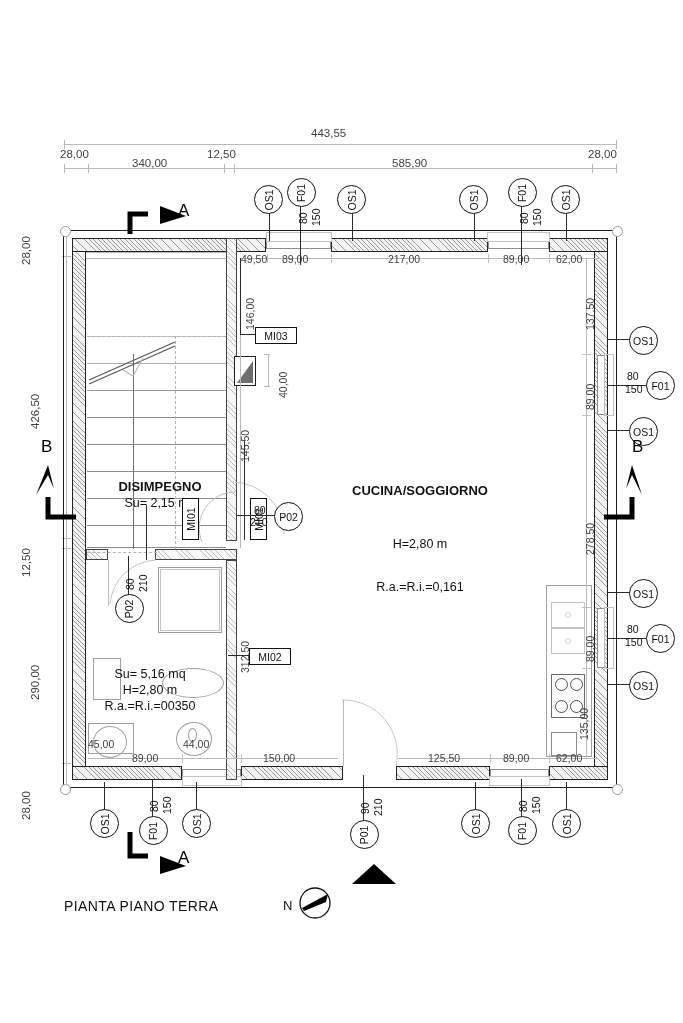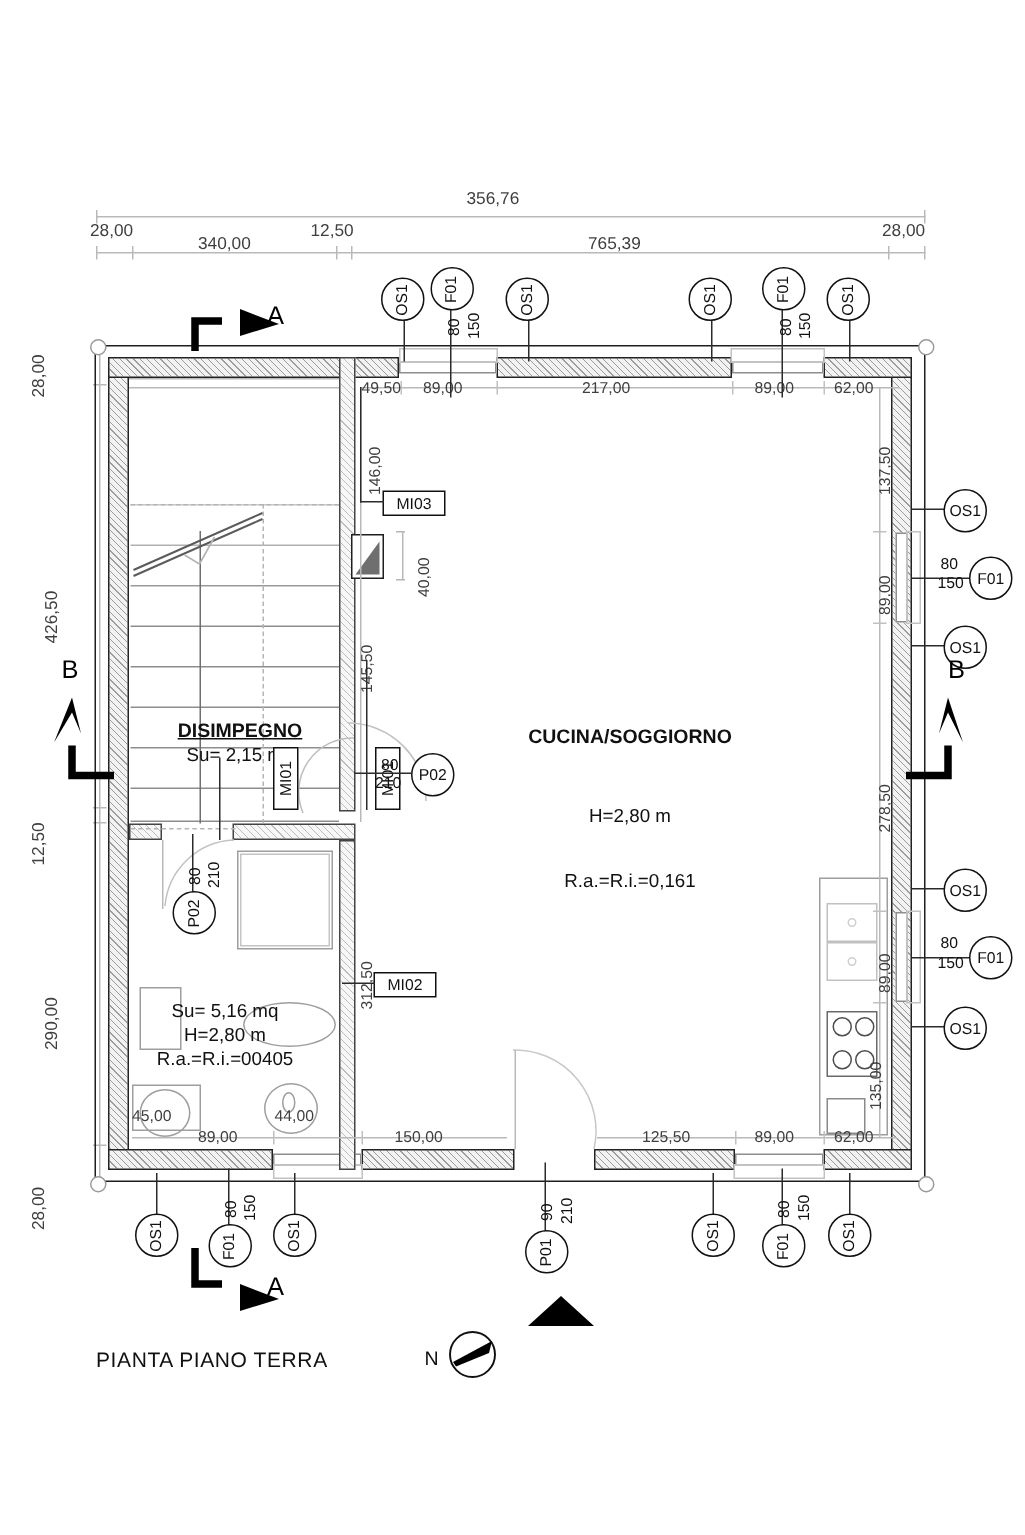--- a/index.html
+++ b/index.html
@@ -101,34 +101,34 @@
   .nocursor{pointer-events:none;}
 </style>
 </head>
 <body>
 
 <div id="plan">
 
   <div class="hline lt" style="left:64px;top:144px;width:553px;"></div>
   <div class="tick" style="left:64px;top:140px;background:#b9b9b9;"></div>
   <div class="tick" style="left:616px;top:140px;background:#b9b9b9;"></div>
-  <div class="dimtxt" style="left:311px;top:127px;">356,76</div>
+  <div class="dimtxt" style="left:311px;top:127px;">443,55</div>
 
   <div class="hline lt" style="left:64px;top:168px;width:553px;"></div>
   <div class="tick" style="left:64px;top:164px;background:#b9b9b9;"></div>
   <div class="tick" style="left:88px;top:164px;background:#b9b9b9;"></div>
   <div class="tick" style="left:224px;top:164px;background:#b9b9b9;"></div>
   <div class="tick" style="left:234px;top:164px;background:#b9b9b9;"></div>
   <div class="tick" style="left:592px;top:164px;background:#b9b9b9;"></div>
   <div class="tick" style="left:616px;top:164px;background:#b9b9b9;"></div>
 
   <div class="dimtxt" style="left:60px;top:148px;">28,00</div>
   <div class="dimtxt" style="left:132px;top:157px;">340,00</div>
   <div class="dimtxt" style="left:207px;top:148px;">12,50</div>
-  <div class="dimtxt" style="left:392px;top:157px;">765,39</div>
+  <div class="dimtxt" style="left:392px;top:157px;">585,90</div>
   <div class="dimtxt" style="left:588px;top:148px;">28,00</div>
 
   <div class="vline lt" style="left:66px;top:232px;height:556px;"></div>
   <div class="tickh" style="left:62px;top:232px;background:#b9b9b9;"></div>
   <div class="tickh" style="left:62px;top:256px;background:#b9b9b9;"></div>
   <div class="tickh" style="left:62px;top:538px;background:#b9b9b9;"></div>
   <div class="tickh" style="left:62px;top:548px;background:#b9b9b9;"></div>
   <div class="tickh" style="left:62px;top:763px;background:#b9b9b9;"></div>
   <div class="tickh" style="left:62px;top:788px;background:#b9b9b9;"></div>
 
@@ -258,26 +258,26 @@
     <div class="ell" style="left:18px;top:3px;width:13px;height:13px;border-color:#4c4c4c;"></div>
     <div class="ell" style="left:3px;top:25px;width:13px;height:13px;border-color:#4c4c4c;"></div>
     <div class="ell" style="left:18px;top:25px;width:13px;height:13px;border-color:#4c4c4c;"></div>
   </div>
 
   <div class="fixdk" style="left:551px;top:732px;width:26px;height:24px;border-color:#8a8a8a;"></div>
 
   <div class="dashh" style="left:87px;top:552px;width:70px;"></div>
   <div class="dashh" style="left:237px;top:560px;width:0px;"></div>
 
-  <div class="roomname" style="left:60px;top:479px;width:200px;text-decoration:underline;">DISIMPEGNO</div>
+  <div class="roomname" style="left:60px;top:479px;width:200px;">DISIMPEGNO</div>
   <div class="roomline" style="left:60px;top:496px;width:200px;">Su= 2,15 mq</div>
 
   <div class="roomline" style="left:55px;top:667px;width:190px;">Su= 5,16 mq</div>
   <div class="roomline" style="left:55px;top:683px;width:190px;">H=2,80 m</div>
-  <div class="roomline" style="left:55px;top:699px;width:190px;">R.a.=R.i.=00405</div>
+  <div class="roomline" style="left:55px;top:699px;width:190px;">R.a.=R.i.=00350</div>
 
   <div class="roomname" style="left:315px;top:483px;width:210px;">CUCINA/SOGGIORNO</div>
   <div class="roomline" style="left:315px;top:537px;width:210px;">H=2,80 m</div>
   <div class="roomline" style="left:315px;top:580px;width:210px;">R.a.=R.i.=0,161</div>
 
   <div class="hline lt" style="left:240px;top:258px;width:360px;"></div>
   <div class="tick" style="left:267px;top:254px;background:#c0c0c0;"></div>
   <div class="tick" style="left:331px;top:254px;background:#c0c0c0;"></div>
   <div class="tick" style="left:488px;top:254px;background:#c0c0c0;"></div>
   <div class="tick" style="left:549px;top:254px;background:#c0c0c0;"></div>

